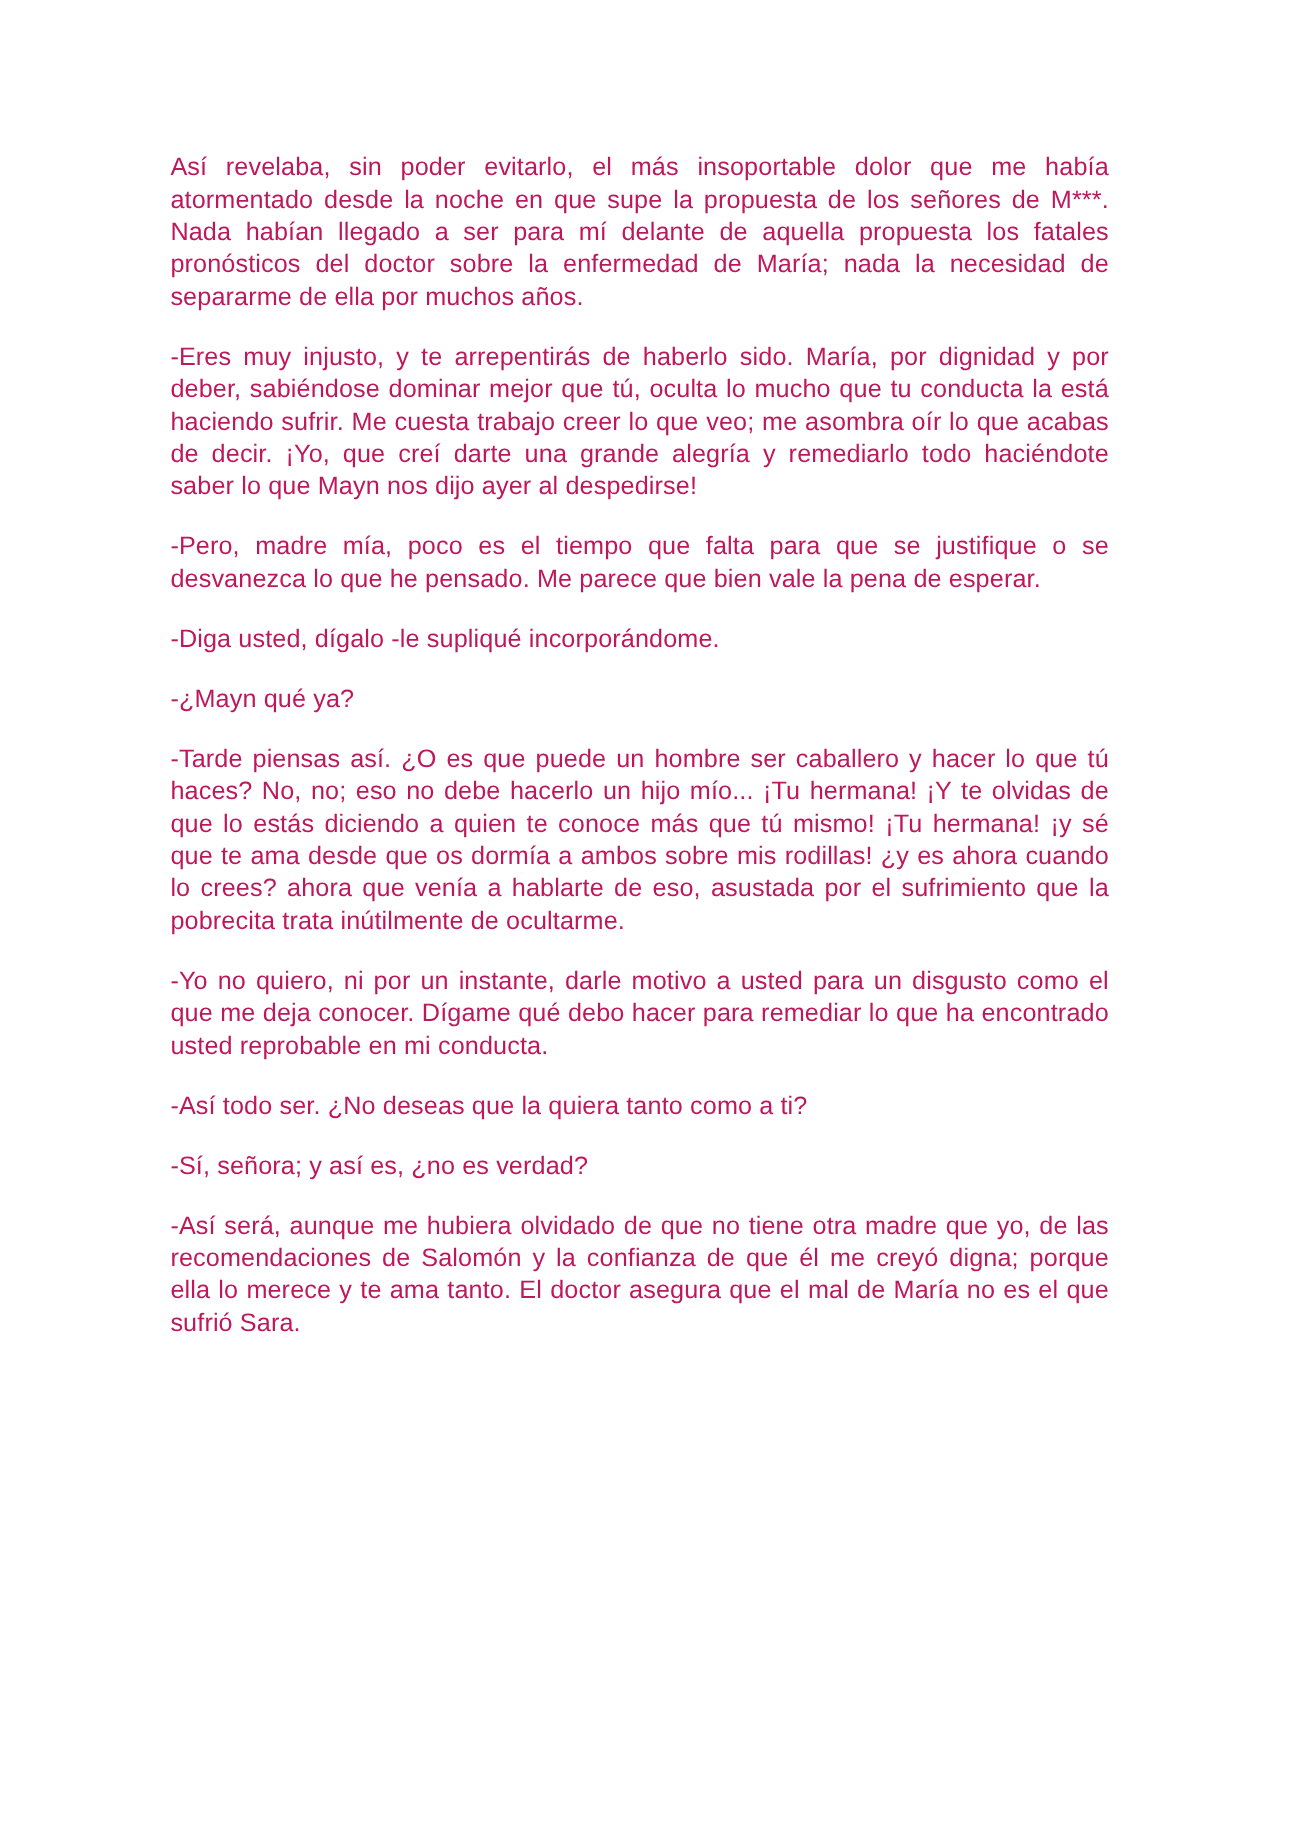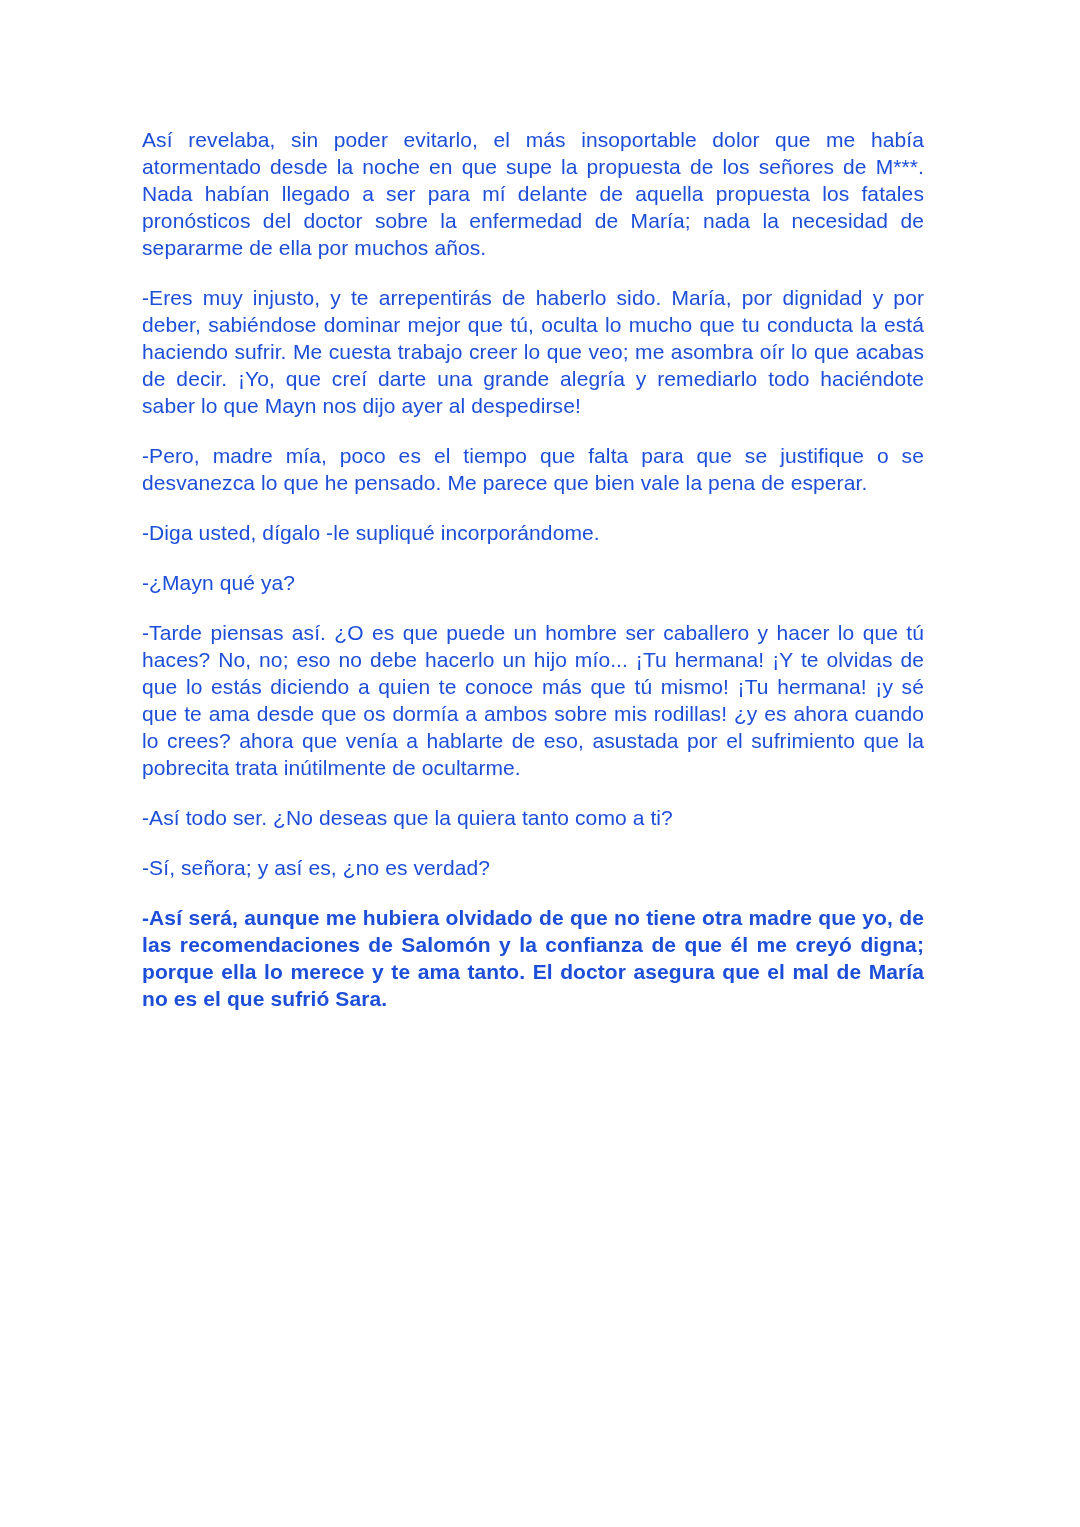--- a/index.html
+++ b/index.html
@@ -25,31 +25,31 @@
     font-size: 21px;
     line-height: 27px;
     text-align: justify;
     letter-spacing: 0.1px;
   }
   .para {
     margin: 0 0 23px 0;
   }
   .para:last-child {
     margin-bottom: 0;
-    font-weight: bold;
   }
 </style>
 </head>
 <body>
 
 <div class="page" style="background: rgb(255, 255, 255);">
-  <div class="text-block" id="text-block" style="color: #1d4ed8;">
+  <div class="text-block" id="text-block" style="color: #be185d;">
       <p class="para">Así revelaba, sin poder evitarlo, el más insoportable dolor que me había atormentado desde la noche en que supe la propuesta de los señores de M***. Nada habían llegado a ser para mí delante de aquella propuesta los fatales pronósticos del doctor sobre la enfermedad de María; nada la necesidad de separarme de ella por muchos años.</p>
       <p class="para">-Eres muy injusto, y te arrepentirás de haberlo sido. María, por dignidad y por deber, sabiéndose dominar mejor que tú, oculta lo mucho que tu conducta la está haciendo sufrir. Me cuesta trabajo creer lo que veo; me asombra oír lo que acabas de decir. ¡Yo, que creí darte una grande alegría y remediarlo todo haciéndote saber lo que Mayn nos dijo ayer al despedirse!</p>
       <p class="para">-Pero, madre mía, poco es el tiempo que falta para que se justifique o se desvanezca lo que he pensado. Me parece que bien vale la pena de esperar.</p>
       <p class="para">-Diga usted, dígalo -le supliqué incorporándome.</p>
       <p class="para">-¿Mayn qué ya?</p>
       <p class="para">-Tarde piensas así. ¿O es que puede un hombre ser caballero y hacer lo que tú haces? No, no; eso no debe hacerlo un hijo mío... ¡Tu hermana! ¡Y te olvidas de que lo estás diciendo a quien te conoce más que tú mismo! ¡Tu hermana! ¡y sé que te ama desde que os dormía a ambos sobre mis rodillas! ¿y es ahora cuando lo crees? ahora que venía a hablarte de eso, asustada por el sufrimiento que la pobrecita trata inútilmente de ocultarme.</p>
+      <p class="para">-Yo no quiero, ni por un instante, darle motivo a usted para un disgusto como el que me deja conocer. Dígame qué debo hacer para remediar lo que ha encontrado usted reprobable en mi conducta.</p>
       <p class="para">-Así todo ser. ¿No deseas que la quiera tanto como a ti?</p>
       <p class="para">-Sí, señora; y así es, ¿no es verdad?</p>
       <p class="para">-Así será, aunque me hubiera olvidado de que no tiene otra madre que yo, de las recomendaciones de Salomón y la confianza de que él me creyó digna; porque ella lo merece y te ama tanto. El doctor asegura que el mal de María no es el que sufrió Sara.</p>
     </div>
 </div>
 
 </body></html>

